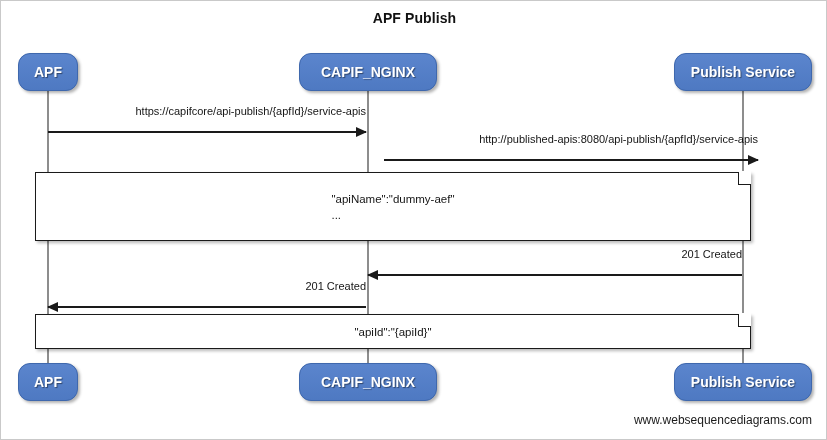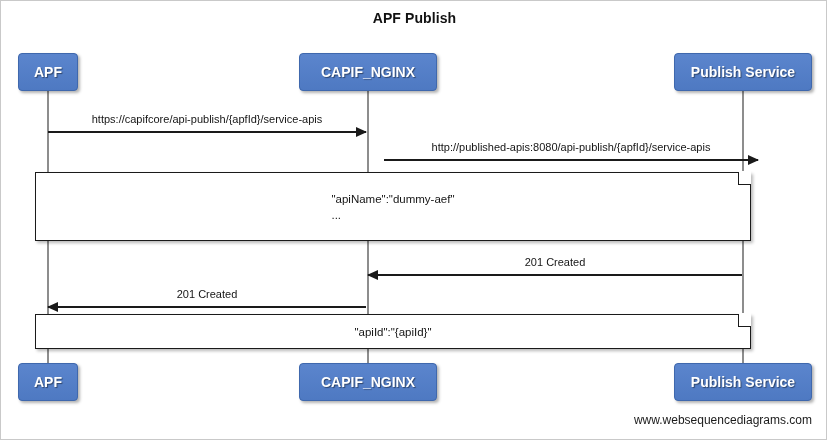--- a/index.html
+++ b/index.html
@@ -43,21 +43,21 @@
     height: 272px;
   }
 
   
   .participant {
     position: absolute;
     height: 38px;
     background: #5580ca;
     background-image: linear-gradient(to bottom, #5b85cd 0%, #4e79c2 100%);
     border: 1px solid #3f68ad;
-    border-radius: 4px;
+    border-radius: 12px;
     box-shadow: 2px 2px 3px rgba(0,0,0,0.30);
     box-sizing: border-box;
     display: flex;
     align-items: center;
     justify-content: center;
     color: #ffffff;
     font-size: 14px;
     font-weight: bold;
     text-shadow: 1px 1px 1px rgba(0,0,0,0.45);
     white-space: nowrap;
@@ -89,22 +89,22 @@
     border-left: 11px solid #1a1a1a;
   }
   .message.to-left .msg-head {
     left: -1px;
     border-right: 11px solid #1a1a1a;
   }
   .message .msg-label {
     position: absolute;
     left: 0;
     right: 0;
-    bottom: 8px;
-    text-align: center;
+    bottom: 16px;
+    text-align: right;
     font-size: 11px;
     color: #151515;
     white-space: nowrap;
   }
 
   
   .note {
     position: absolute;
     background: #ffffff;
     border: 1.5px solid #1a1a1a;

